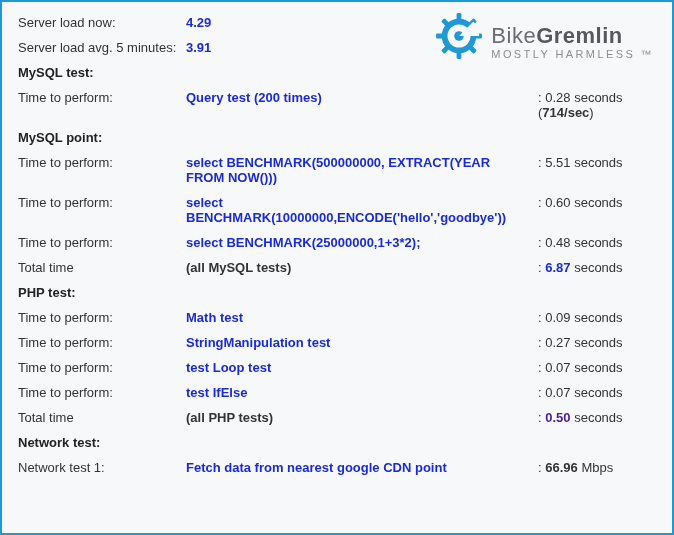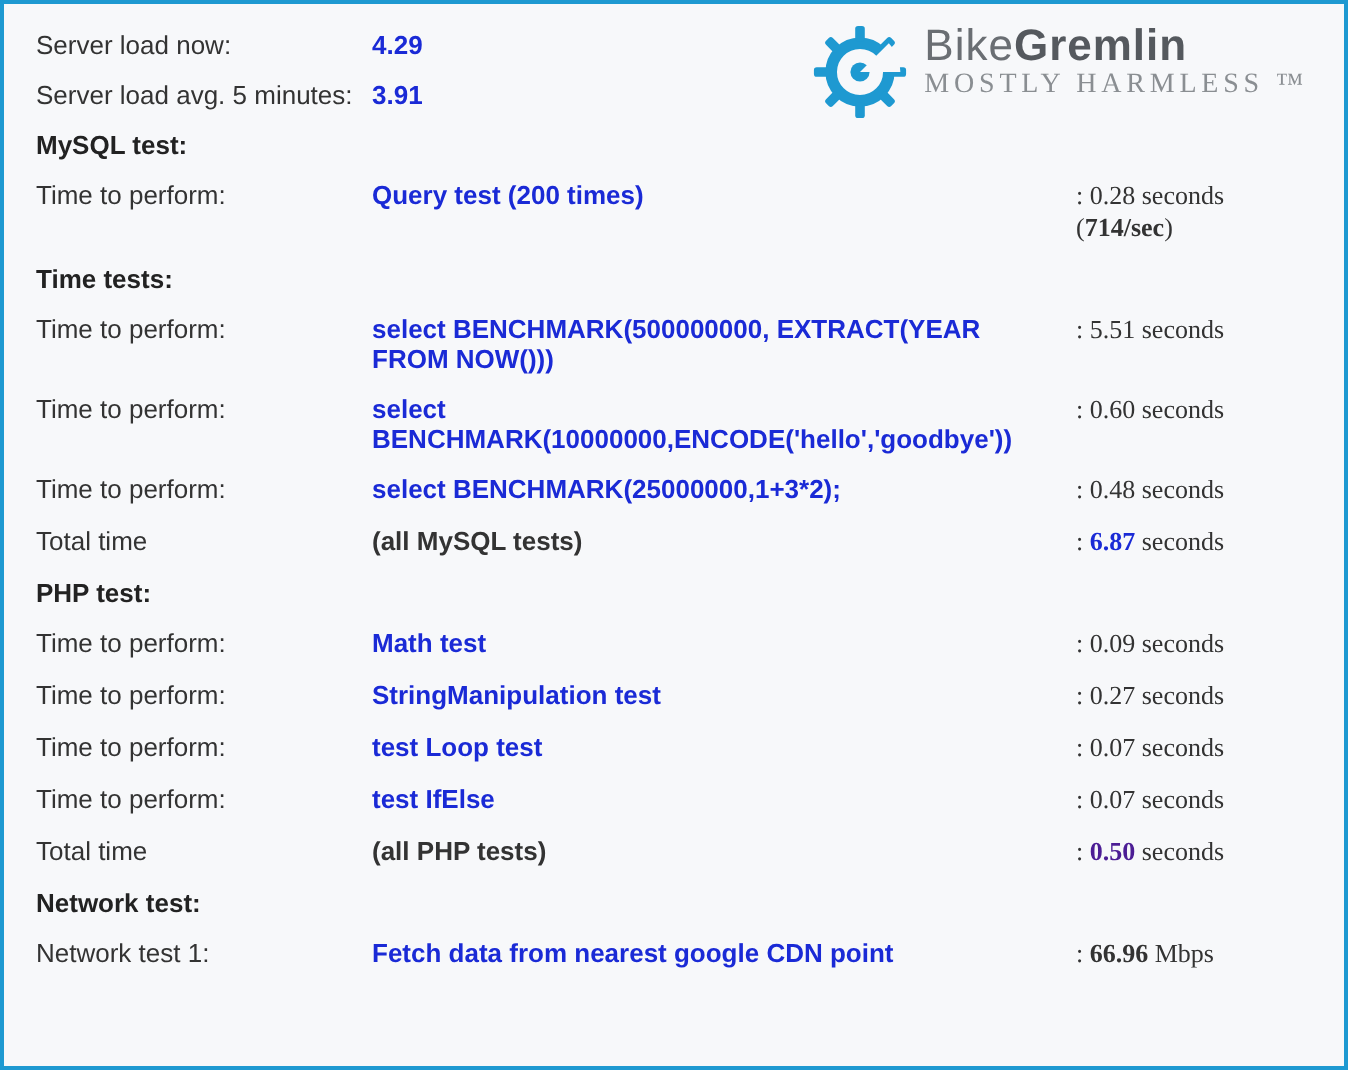--- a/index.html
+++ b/index.html
@@ -33,56 +33,55 @@
     color: #333333;
   }
   td.mcol {
     color: #1A2AD6;
     font-weight: bold;
   }
   td.rcol {
     width: 118px;
     color: #333333;
     white-space: nowrap;
-    font-family: Liberation Serif, serif;
   }
   td.section {
     font-weight: bold;
     color: #222222;
     padding-top: 8px;
   }
   .bnum {
     font-weight: bold;
   }
   
   .logo {
     position: absolute;
     top: 10px;
     right: 18px;
     display: flex;
-    align-items: flex-start;
+    align-items: flex-end;
   }
   .logo-text {
     margin-left: 8px;
     line-height: 1;
     text-align: left;
   }
   .logo-text .brand {
     font-family: Arial, sans-serif;
     font-size: 22px;
     color: #6A6E73;
     letter-spacing: 0.5px;
   }
   .logo-text .brand strong {
     color: #55595E;
     font-weight: 600;
   }
   .logo-text .sub {
-    font-family: Liberation Serif, serif;
-    font-size: 14px;
+    font-family: Liberation Sans, sans-serif;
+    font-size: 11px;
     letter-spacing: 2.4px;
     color: #8A8E92;
     margin-top: 2px;
   }
   .gear svg {
     display: block;
   }
 </style>
 </head>
 <body>
@@ -131,21 +130,21 @@
   <tr>
           <td colspan="3" class="section">MySQL test:</td>
         </tr>
   <tr>
     <td class="lcol">Time to perform:</td>
     <td class="mcol">Query test (200 times)</td>
     <td class="rcol"><span>: </span><span>0.28</span><span> seconds</span><br><span>(</span><span class="bnum">714/sec</span><span>)</span></td>
   </tr>
 
   <tr>
-          <td colspan="3" class="section">Time tests:</td>
+          <td colspan="3" class="section">MySQL point:</td>
         </tr>
   <tr>
     <td class="lcol">Time to perform:</td>
     <td class="mcol">select BENCHMARK(500000000, EXTRACT(YEAR FROM NOW()))</td>
     <td class="rcol"><span>: </span><span>5.51</span><span> seconds</span></td>
   </tr>
   <tr>
     <td class="lcol">Time to perform:</td>
     <td class="mcol">select BENCHMARK(10000000,ENCODE('hello','goodbye'))</td>
     <td class="rcol"><span>: </span><span>0.60</span><span> seconds</span></td>

